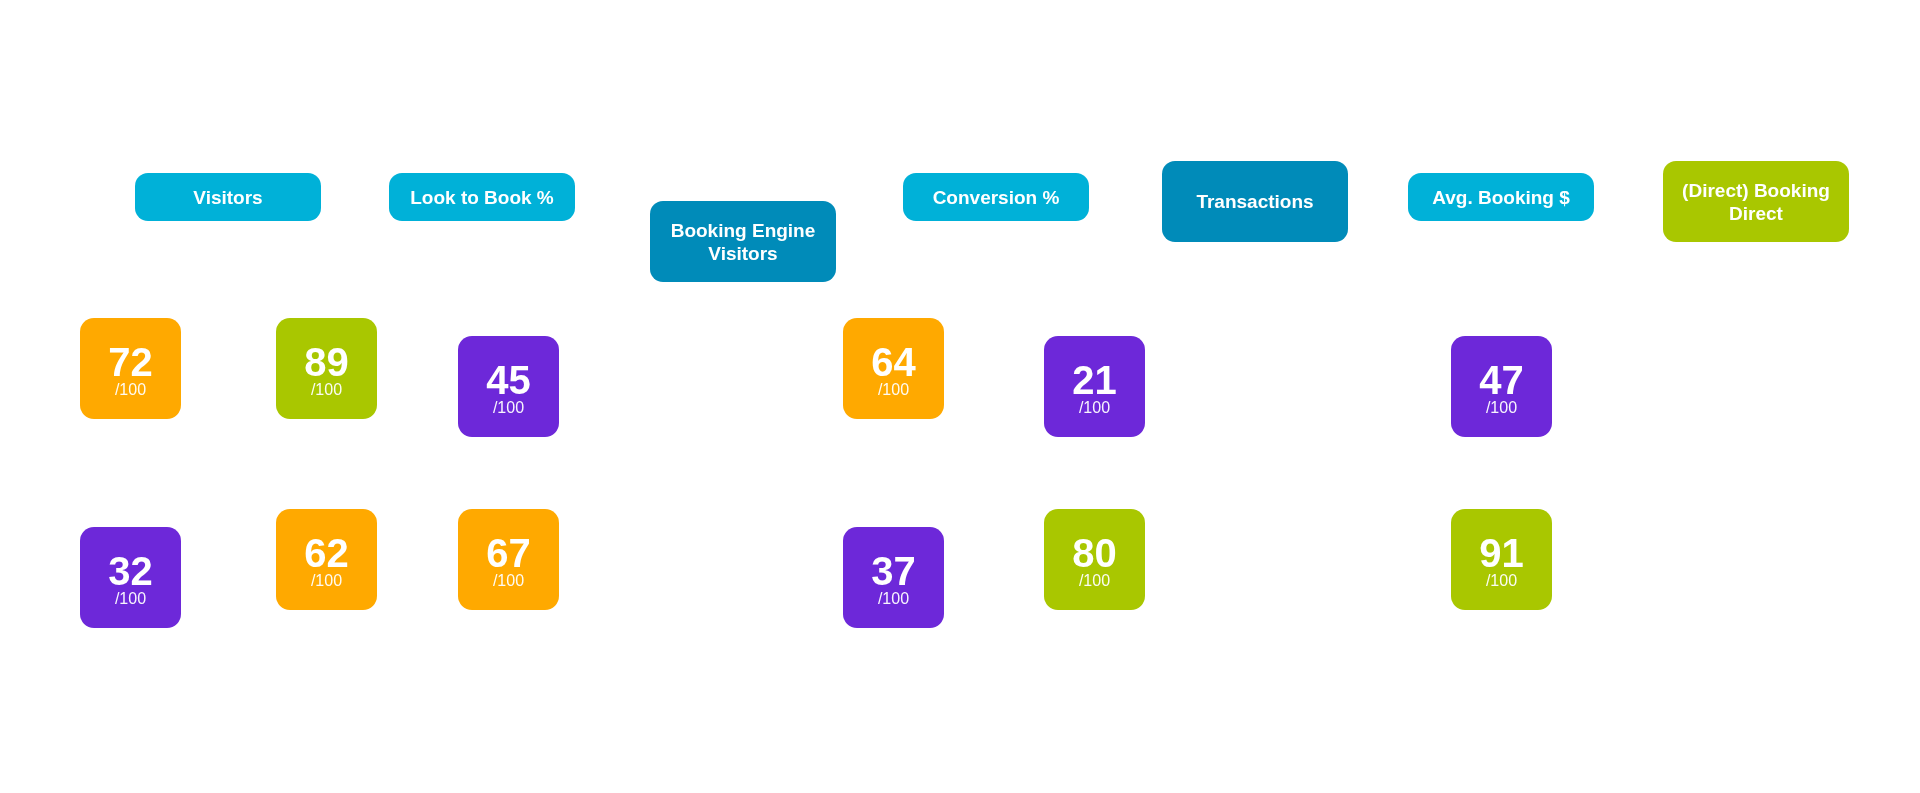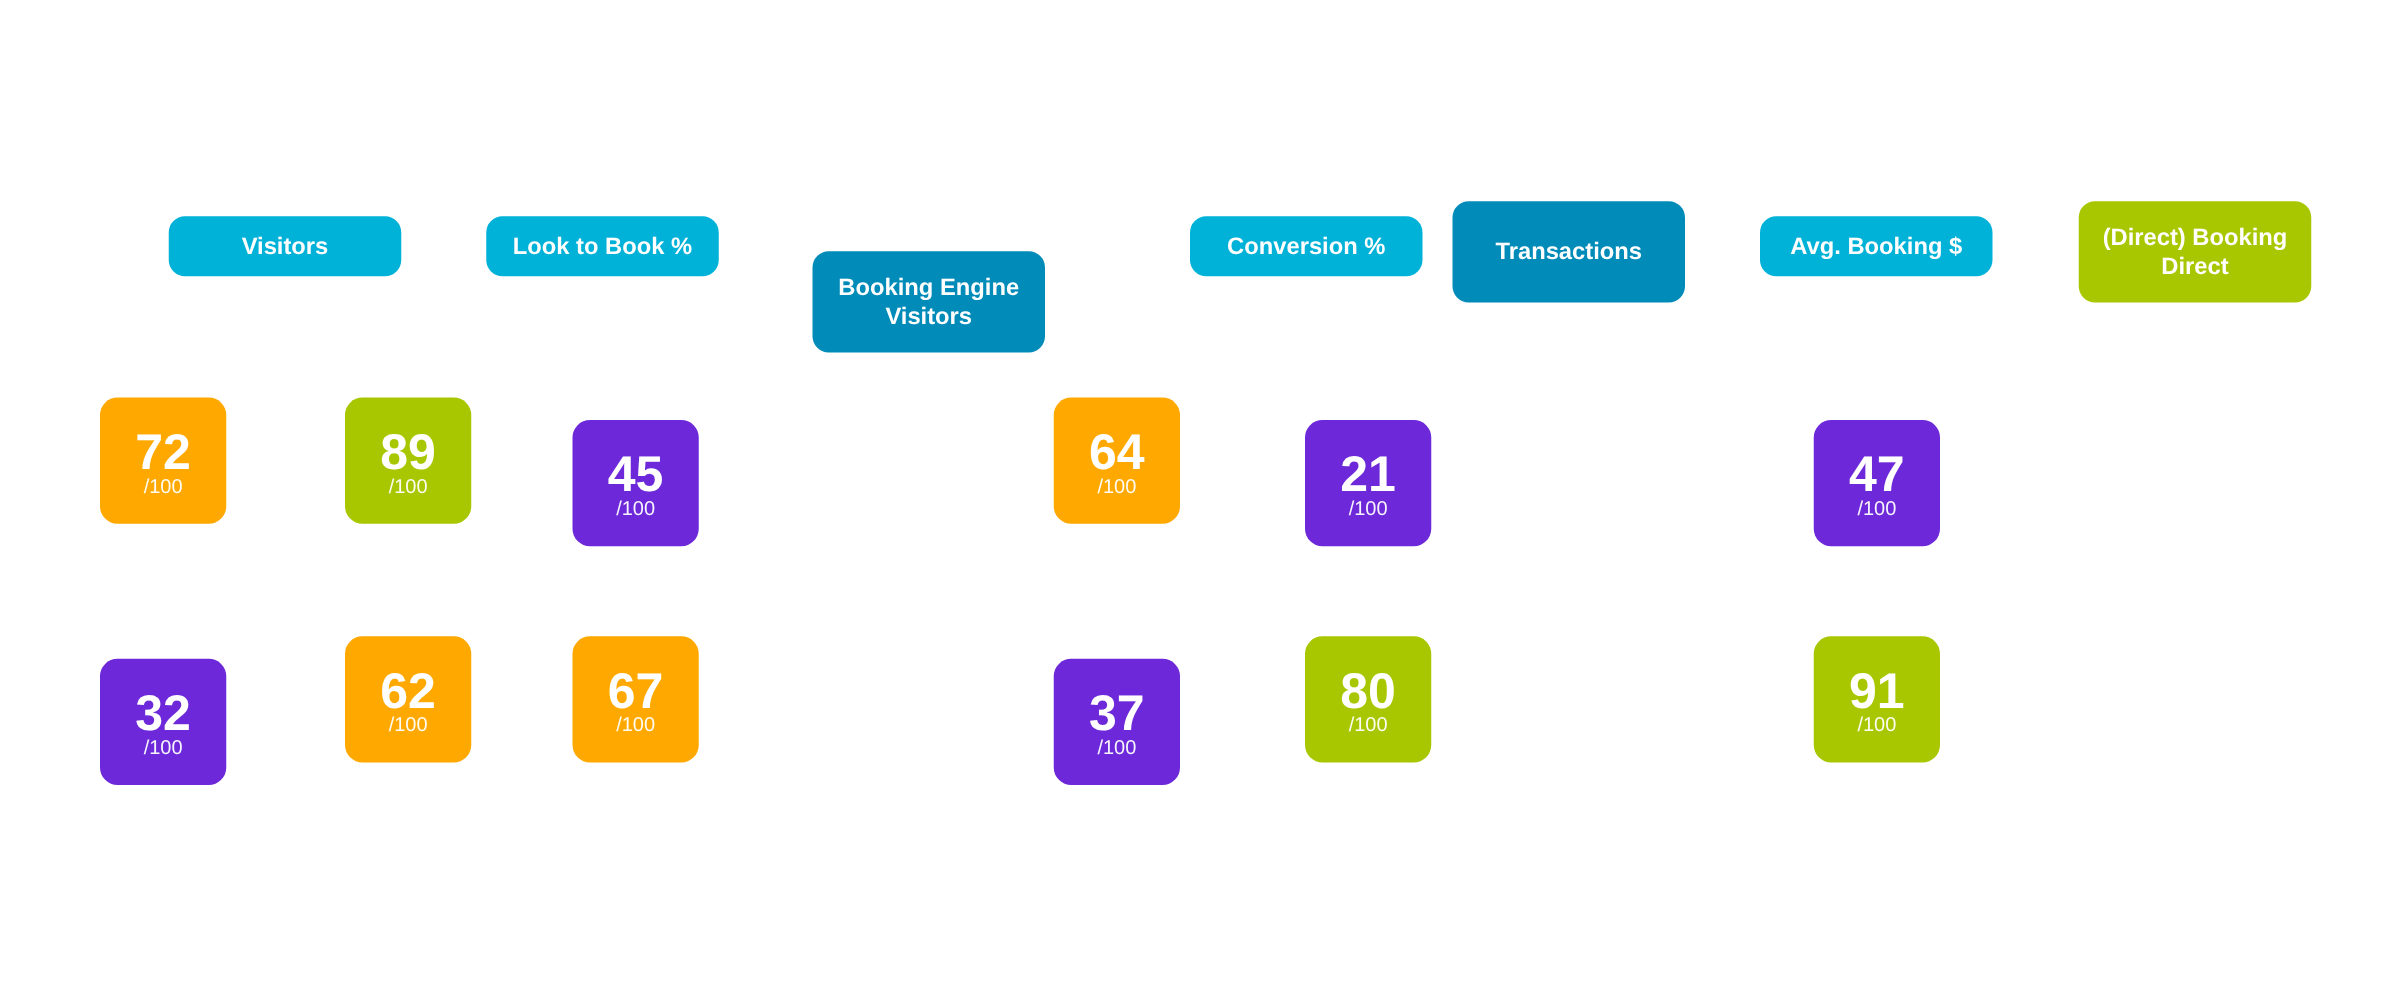--- a/index.html
+++ b/index.html
@@ -26,21 +26,21 @@
 
 <div class="hdr short c-light" style="left:135px;">
   <span>Visitors</span>
 </div>
 <div class="hdr short c-light" style="left:389px;">
   <span>Look to Book %</span>
 </div>
 <div class="hdr tall c-dark" style="left:650px;margin-top:40px;">
   <span>Booking Engine Visitors</span>
 </div>
-<div class="hdr short c-light" style="left:952px;">
+<div class="hdr short c-light" style="left:903px;">
   <span>Conversion %</span>
 </div>
 <div class="hdr tall c-dark" style="left:1162px;">
   <span>Transactions</span>
 </div>
 <div class="hdr short c-light" style="left:1408px;">
   <span>Avg. Booking $</span>
 </div>
 <div class="hdr tall c-green" style="left:1663px;">
   <span>(Direct) Booking Direct</span>

